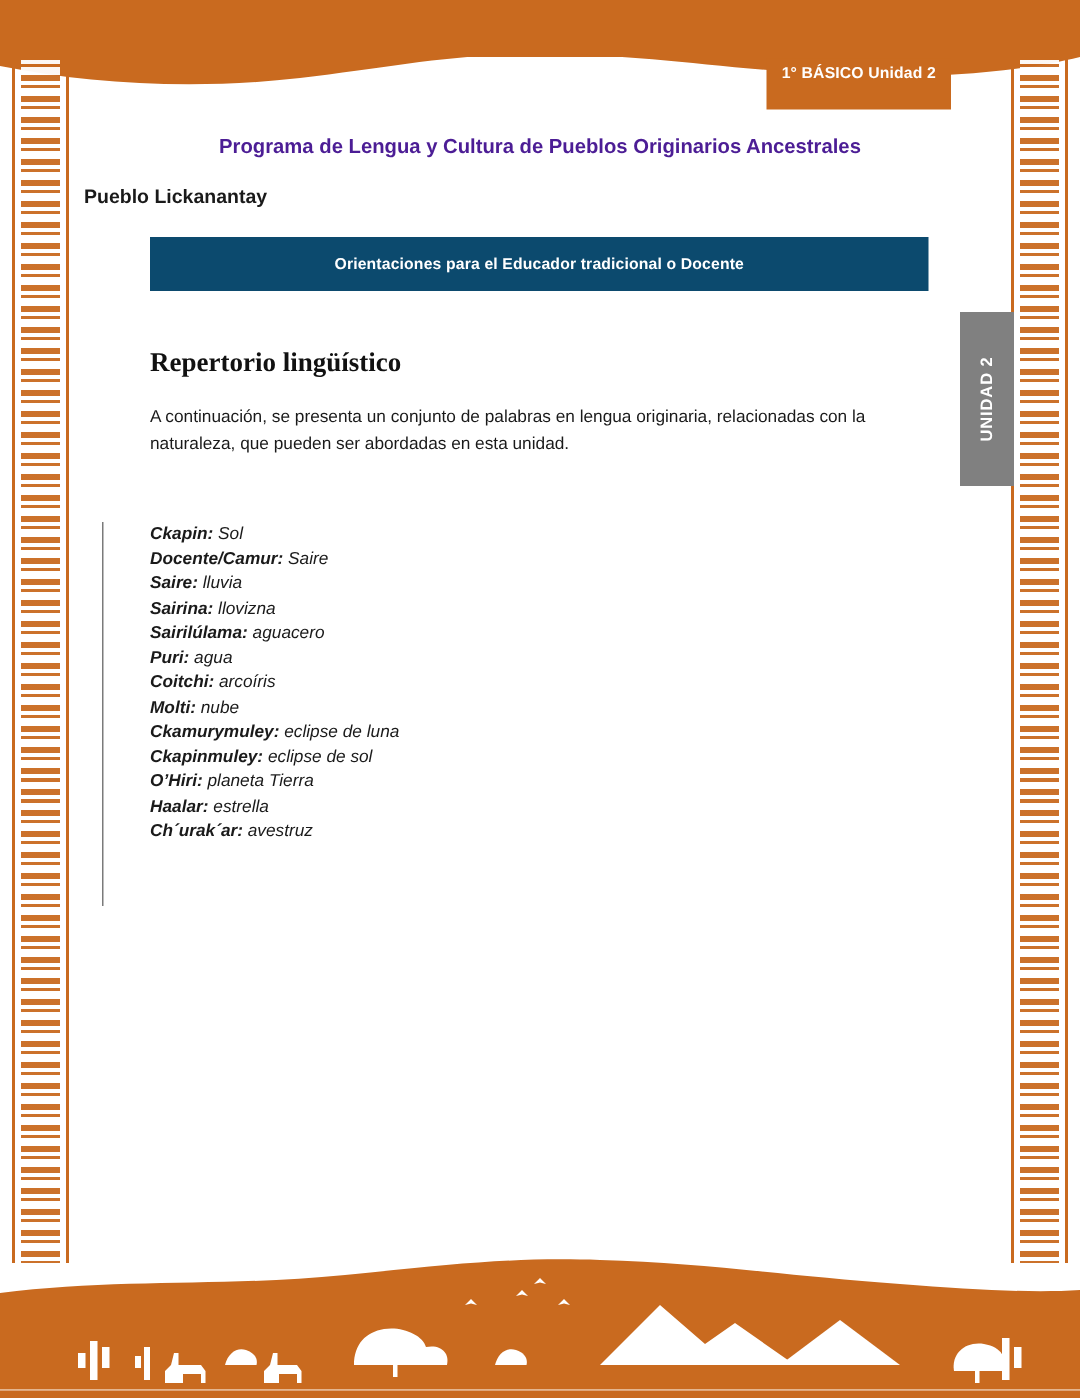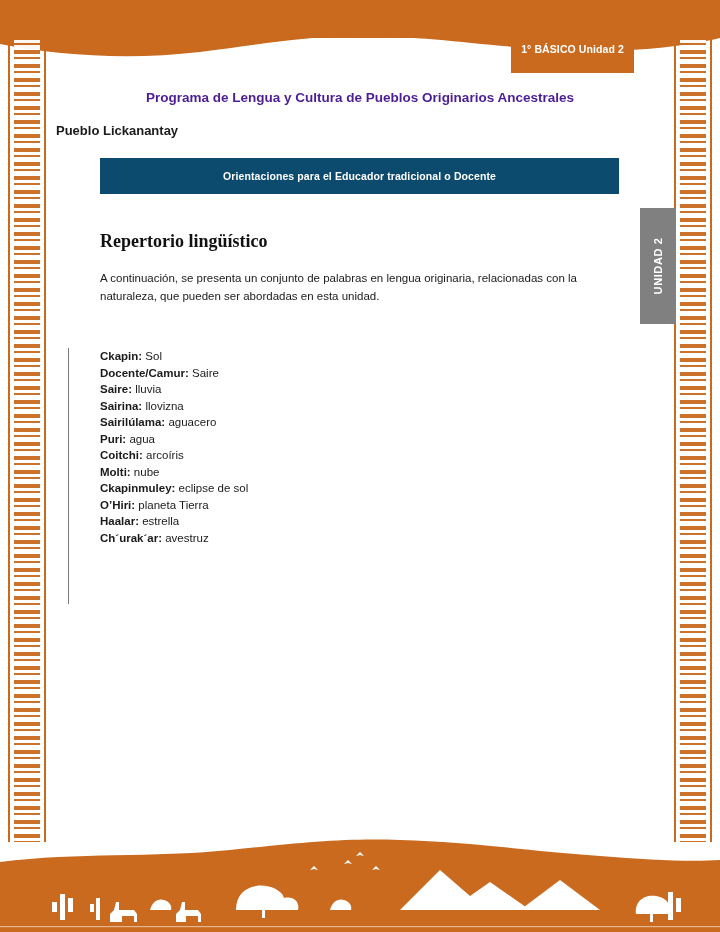--- a/index.html
+++ b/index.html
@@ -165,20 +165,21 @@
     color: #1a1a1a;
   }
 
   
   .wordlist-wrap {
     position: absolute;
     top: 348px;
     left: 68px;
     width: 520px;
     height: 256px;
+    font-style: italic;
   }
   .wordlist-rule {
     position: absolute;
     left: 0;
     top: 0;
     width: 1px;
     height: 256px;
     background: #7a7a7a;
   }
   .wordlist {
@@ -240,20 +241,21 @@
     <div class="wordlist-rule"></div>
     <div class="wordlist" id="glossary-list">
         <div class="word-row"><span class="term">Ckapin:</span><span class="definition"> Sol</span></div>
         <div class="word-row"><span class="term">Docente/Camur:</span><span class="definition"> Saire</span></div>
         <div class="word-row"><span class="term">Saire:</span><span class="definition"> lluvia</span></div>
         <div class="word-row"><span class="term">Sairina:</span><span class="definition"> llovizna</span></div>
         <div class="word-row"><span class="term">Sairilúlama:</span><span class="definition"> aguacero</span></div>
         <div class="word-row"><span class="term">Puri:</span><span class="definition"> agua</span></div>
         <div class="word-row"><span class="term">Coitchi:</span><span class="definition"> arcoíris</span></div>
         <div class="word-row"><span class="term">Molti:</span><span class="definition"> nube</span></div>
+        <div class="word-row"><span class="term">Ckamurymuley:</span><span class="definition"> eclipse de luna</span></div>
         <div class="word-row"><span class="term">Ckapinmuley:</span><span class="definition"> eclipse de sol</span></div>
         <div class="word-row"><span class="term">O’Hiri:</span><span class="definition"> planeta Tierra</span></div>
         <div class="word-row"><span class="term">Haalar:</span><span class="definition"> estrella</span></div>
         <div class="word-row"><span class="term">Ch´urak´ar:</span><span class="definition">  avestruz</span></div>
       </div>
   </div>
 
   <svg class="bottom-band" viewBox="0 0 720 96" preserveAspectRatio="none">
     <path d="M0,26 C80,16 150,22 230,14 C300,7 340,2 400,4 C470,6 520,14 600,20 C650,24 690,26 720,24 L720,96 L0,96 Z" fill="#c96a1f"></path>
     <g fill="#ffffff">

